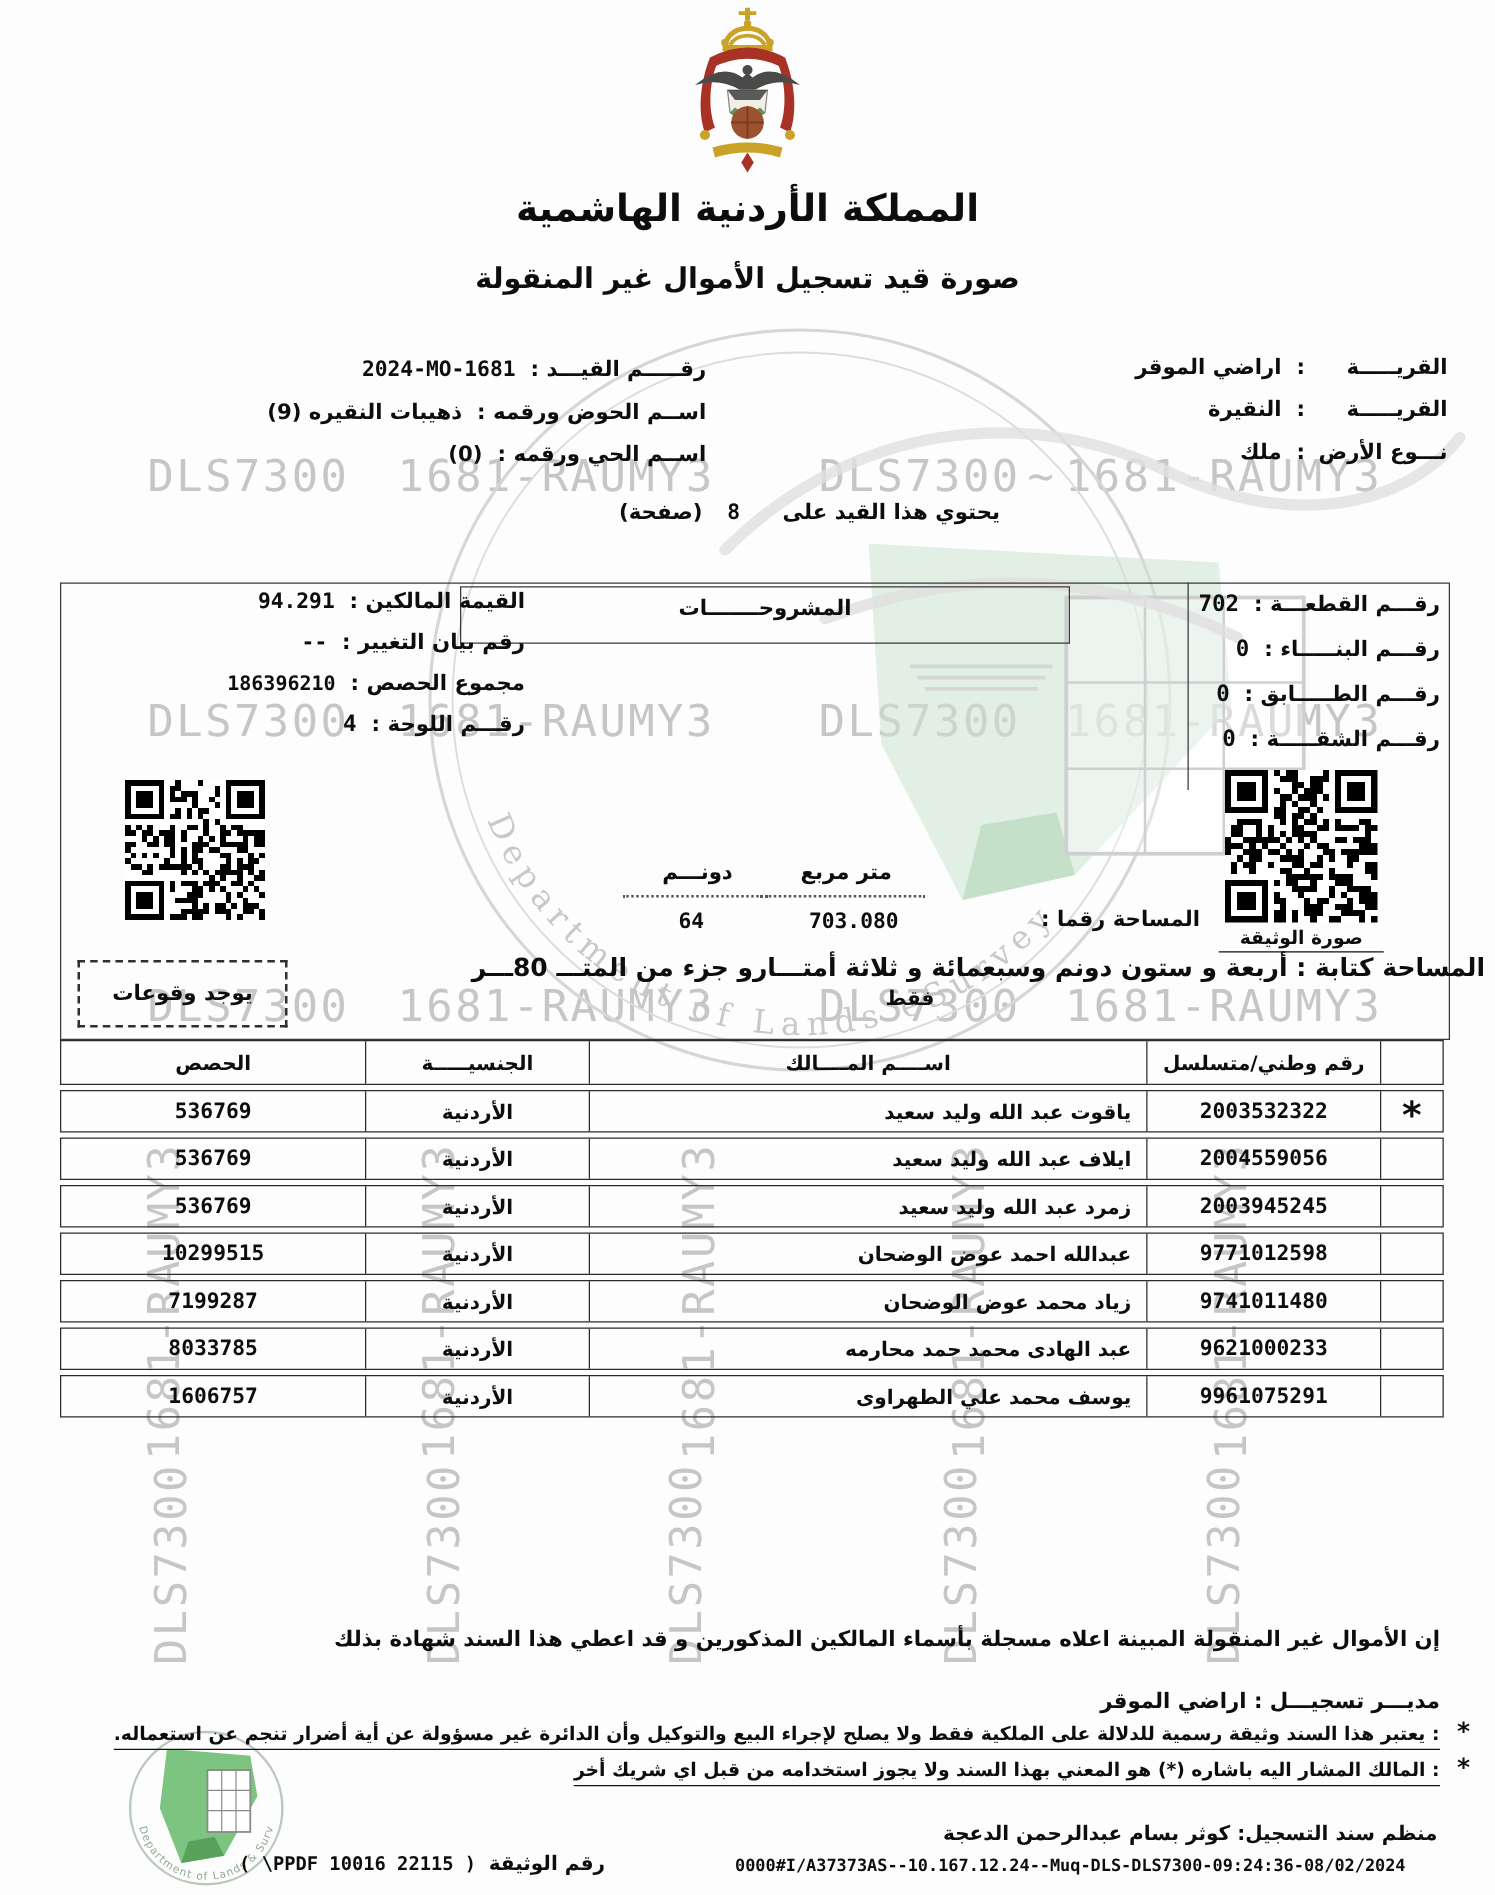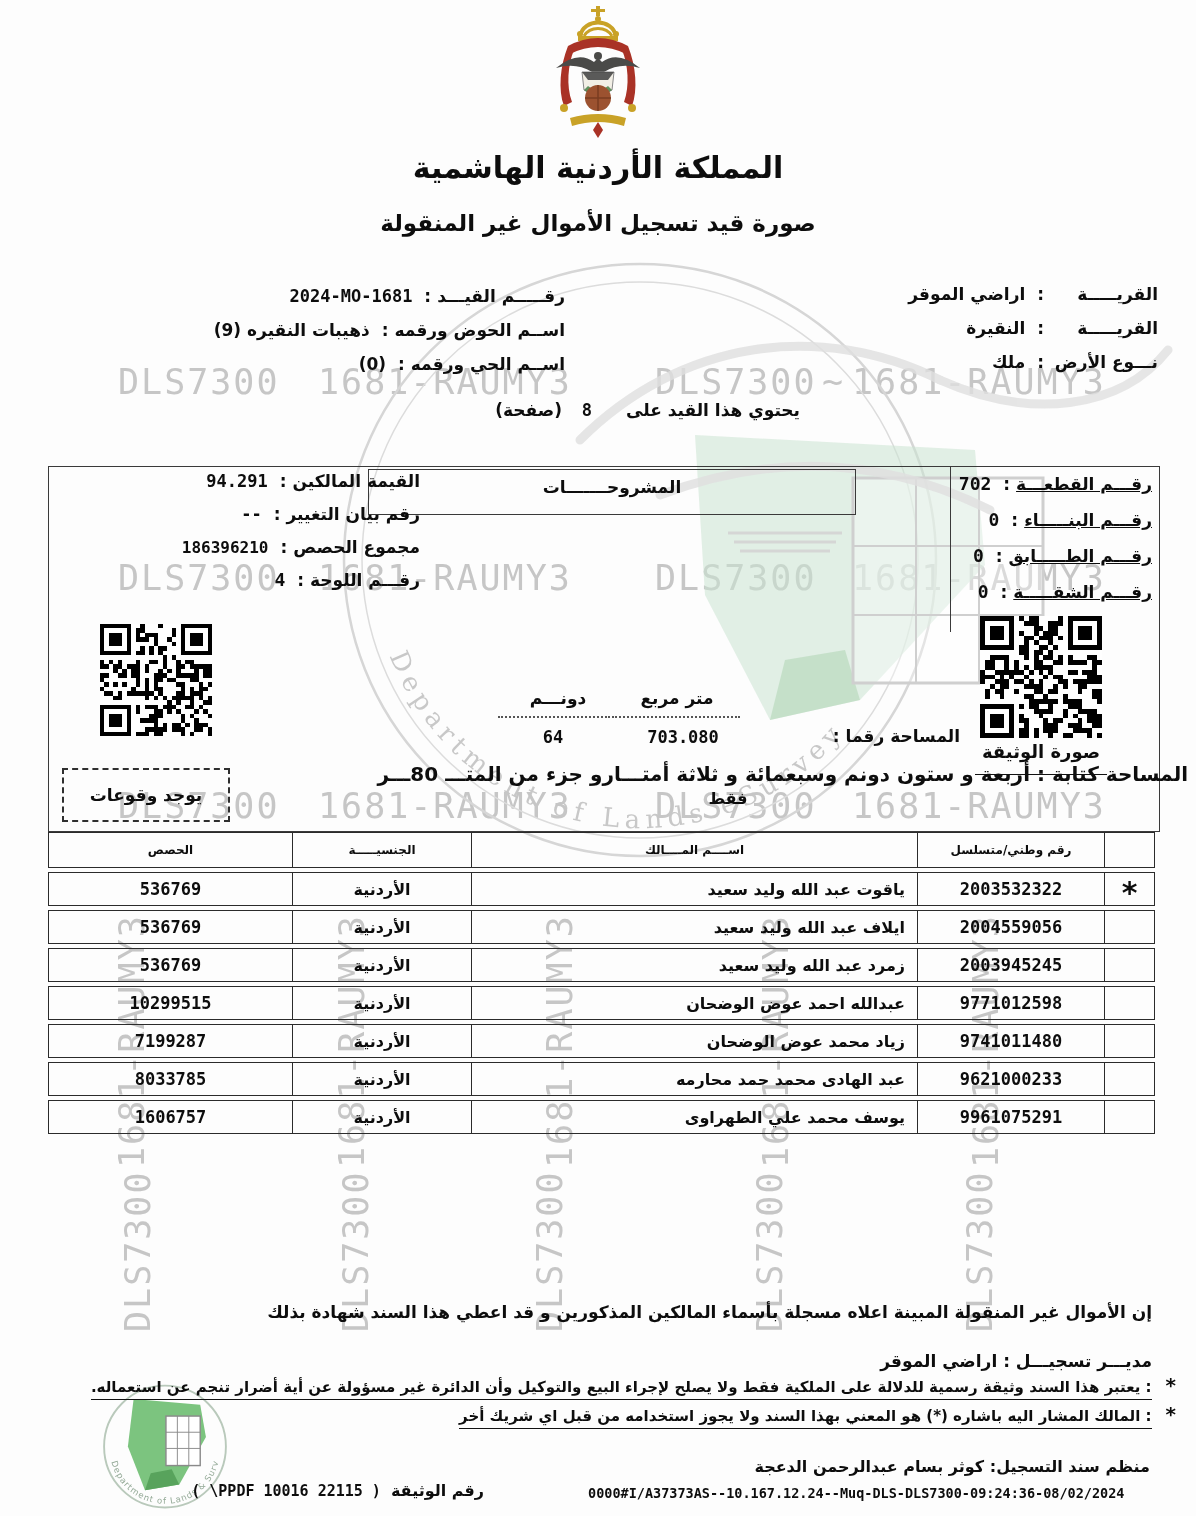--- a/index.html
+++ b/index.html
@@ -10,52 +10,52 @@
   .b{font-weight:bold;}
   .ctr{text-align:center;}
   .num{font-family:"DejaVu Sans Mono","Liberation Mono",monospace;direction:ltr;unicode-bidi:isolate;font-weight:bold;}
   .z2{z-index:2;}
 
   
   .kingdom{left:0;right:0;top:150px;text-align:center;font-size:30px;font-weight:bold;letter-spacing:1px;z-index:2;}
   .doctitle{left:0;right:0;top:210px;text-align:center;font-size:23px;font-weight:bold;z-index:2;}
   .fr{position:absolute;direction:rtl;white-space:nowrap;font-weight:bold;font-size:17px;z-index:2;line-height:1.2;}
   .lab-r{display:inline-block;min-width:108px;text-align:right;}
-  .lab-p{display:inline-block;min-width:120px;text-align:center;text-decoration:underline;}
+  .lab-p{display:inline-block;min-width:120px;text-align:center;}
   .colon{margin:0 6px;}
 
   
   .obox{left:48px;top:466px;width:1110px;height:364px;border:1.6px solid #3a3a3a;z-index:1;}
   .abox{left:368px;top:469px;width:486px;height:44px;border:1.6px solid #3a3a3a;z-index:2;}
   .abox .t{margin-top:7px;text-align:center;font-size:17px;font-weight:bold;}
   .vdiv{left:950px;top:466px;height:166px;border-left:1.6px solid #3a3a3a;z-index:2;}
   .dots{border-top:2px dotted #555;height:0;z-index:2;}
   .stamp{left:62px;top:768px;width:164px;height:50px;border:2px dashed #2f2f2f;display:flex;
          align-items:center;justify-content:center;font-size:17px;font-weight:bold;z-index:2;}
   .qr{background:#fff;z-index:2;}
   .qr svg{width:100%;height:100%;display:block;}
-  .qrcap{left:975px;top:741px;width:132px;text-align:center;font-size:18px;font-weight:bold;
-         border-bottom:1.6px solid #111;padding-bottom:12px;z-index:2;}
+  .qrcap{left:975px;top:741px;width:132px;text-align:center;font-size:15px;font-weight:bold;
+         border-bottom:1.6px solid #111;padding-bottom:2px;z-index:2;}
 
   
   .thead,.trow{position:absolute;left:48px;width:1107px;display:flex;direction:rtl;
     border:1.7px solid #2b2b2b;box-sizing:border-box;z-index:2;background:transparent;}
   .thead{top:832px;height:36px;}
   .trow{height:34px;}
   .tc{box-sizing:border-box;border-left:1.7px solid #2b2b2b;display:flex;align-items:center;
       justify-content:center;font-weight:bold;overflow:hidden;}
   .tc:last-child{border-left:none;}
   .c-star{width:50px;font-size:30px;line-height:10px;padding-top:8px;}
   .c-id{width:187px;font-family:"DejaVu Sans Mono","Liberation Mono",monospace;font-size:17px;}
   .c-owner{width:446px;justify-content:flex-start;padding-right:12px;font-size:16px;}
   .c-nat{width:179px;font-size:16px;}
   .c-shares{flex:1;font-family:"DejaVu Sans Mono","Liberation Mono",monospace;font-size:17px;}
   .thead .c-id{font-family:"DejaVu Sans",sans-serif;font-size:15px;}
   .thead .c-shares{font-family:"DejaVu Sans",sans-serif;font-size:16px;}
-  .thead .tc{font-size:12px;text-align:center;}
+  .thead .tc{font-size:16px;text-align:center;}
 
   
   .note{display:flex;direction:rtl;gap:14px;align-items:flex-start;z-index:2;position:absolute;}
   .note .txt{border-bottom:1.6px solid #111;padding-bottom:3px;font-size:15px;font-weight:bold;white-space:nowrap;}
   .note .st{font-size:20px;font-weight:bold;line-height:14px;}
   .docnum{display:flex;direction:rtl;gap:10px;align-items:baseline;z-index:2;position:absolute;}
 
   
   .wm{position:absolute;color:#c6c6c6;font-family:"DejaVu Sans Mono","Liberation Mono",monospace;
       font-size:35px;letter-spacing:2px;white-space:nowrap;z-index:0;font-weight:normal;}

